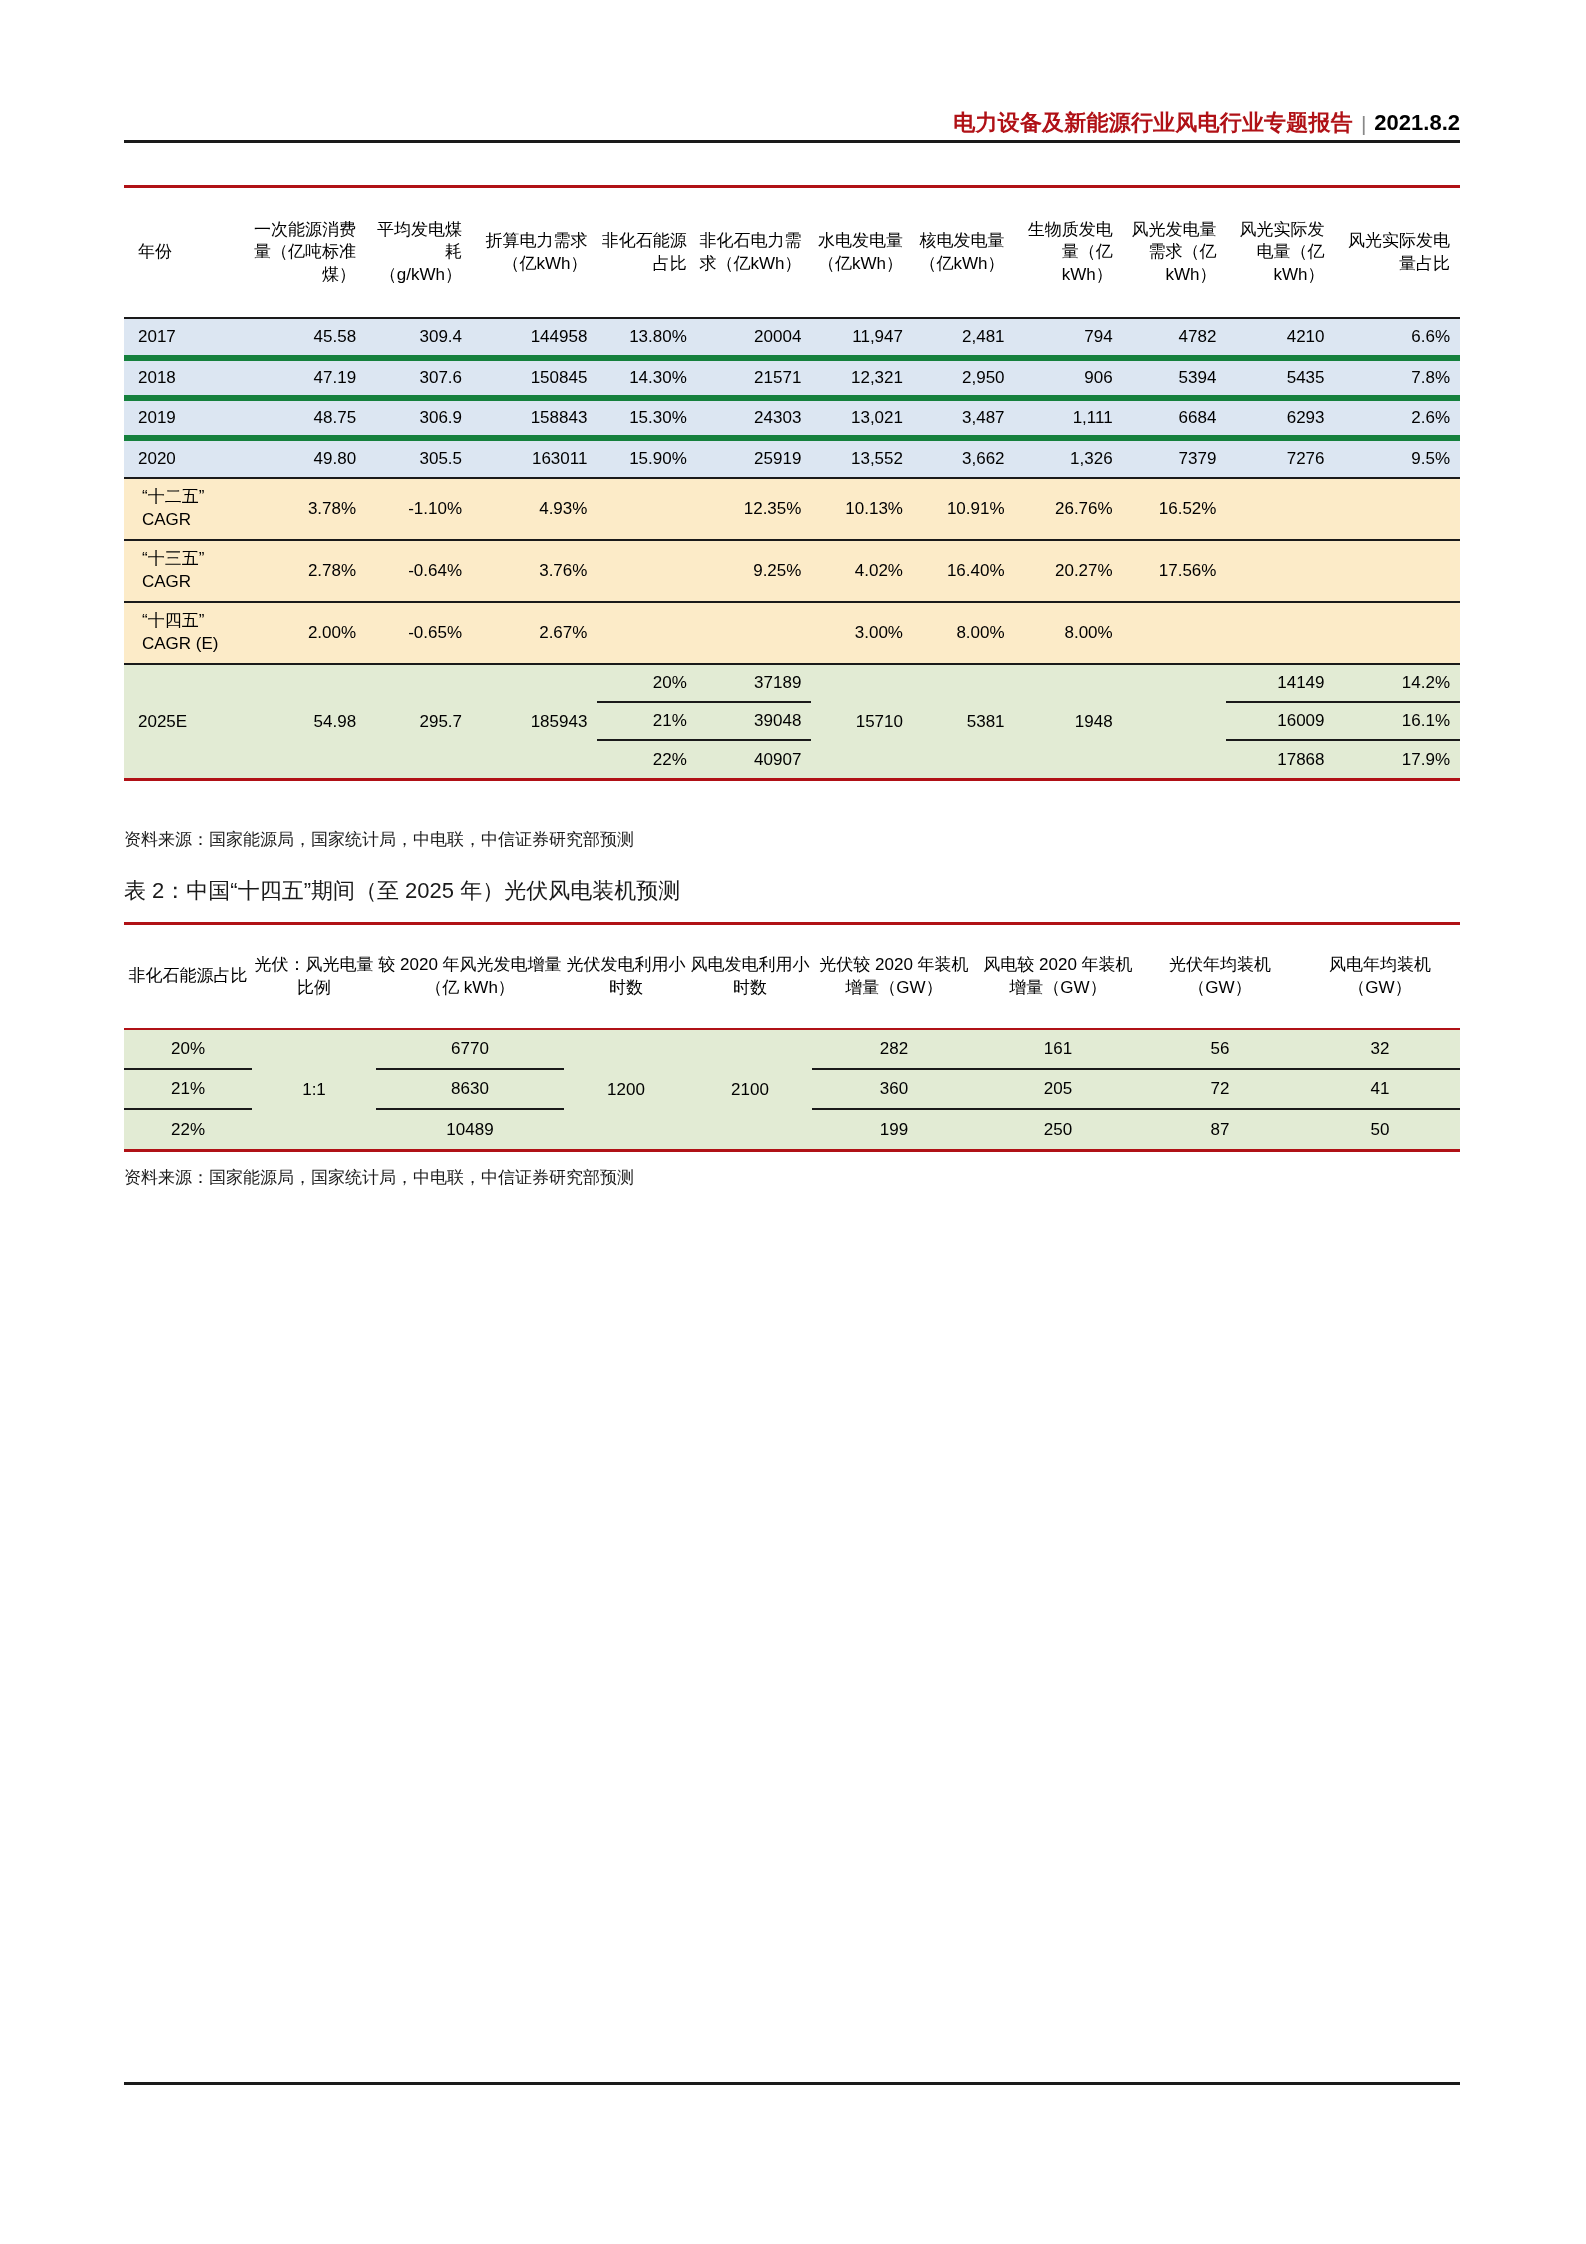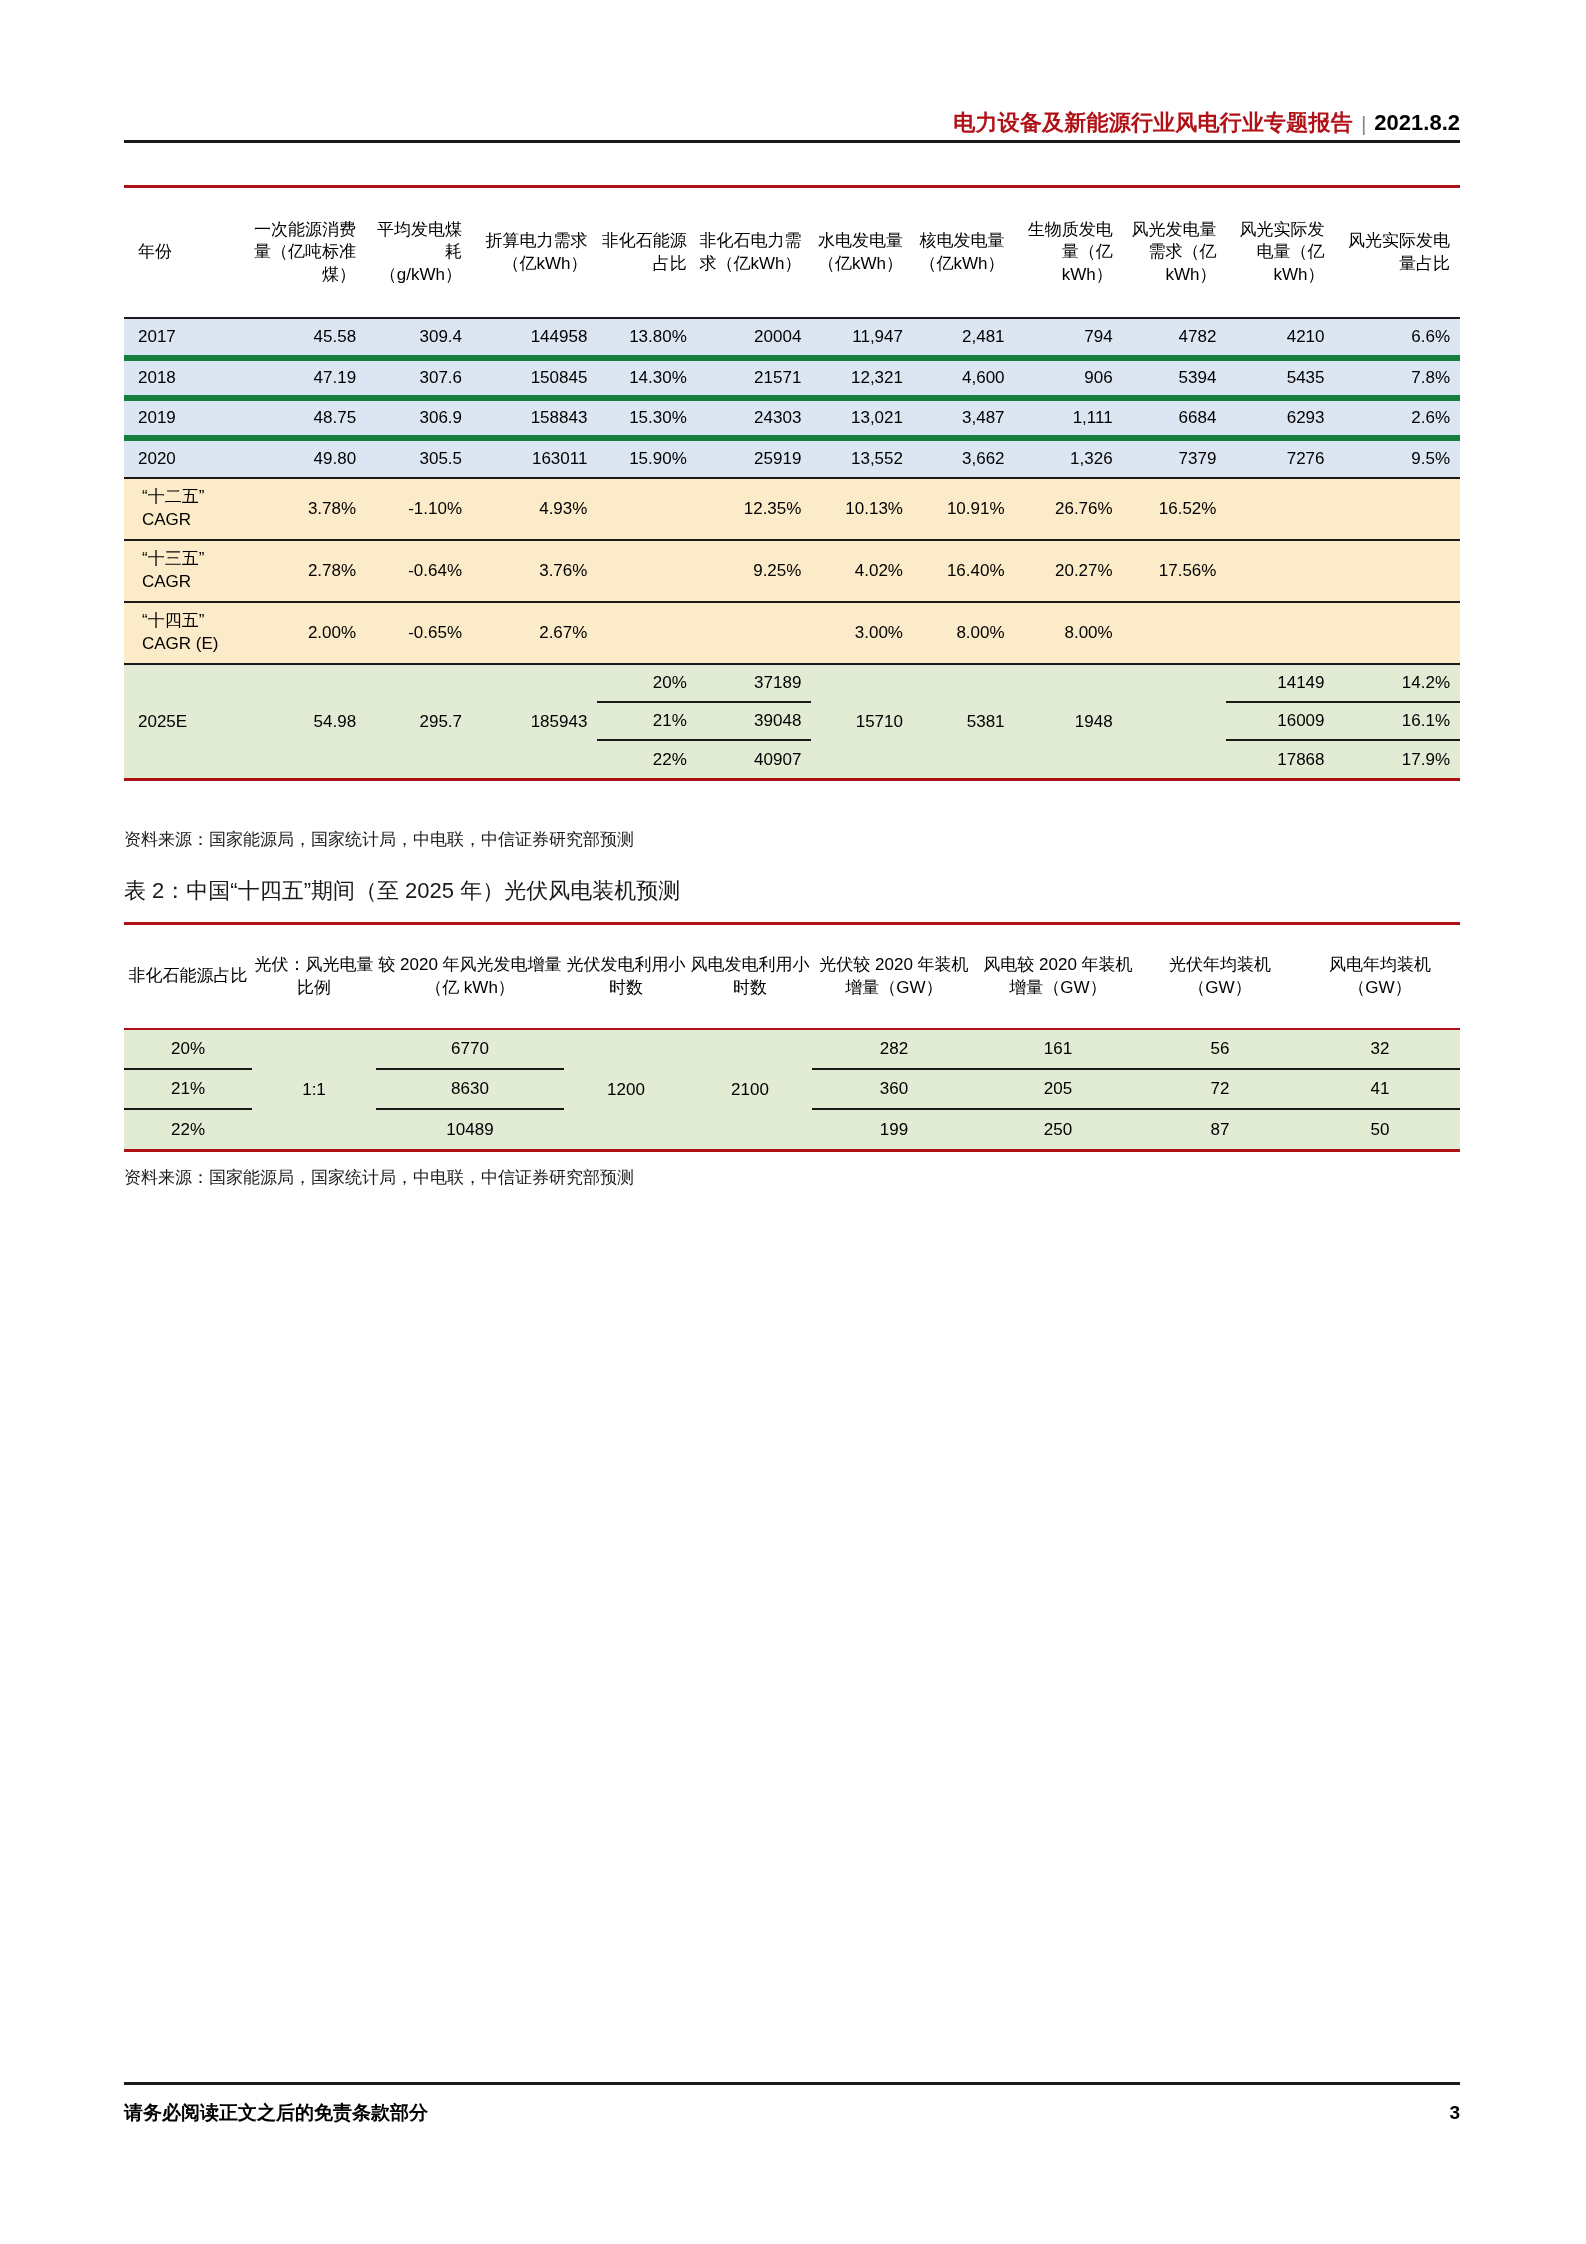--- a/index.html
+++ b/index.html
@@ -232,21 +232,21 @@
         </tr>
 
         <tr class="rowblue">
           <td class="lbl">2018</td>
           <td class="num">47.19</td>
           <td class="num">307.6</td>
           <td class="num">150845</td>
           <td class="num">14.30%</td>
           <td class="num">21571</td>
           <td class="num">12,321</td>
-          <td class="num">4,600</td>
+          <td class="num">2,950</td>
           <td class="num">906</td>
           <td class="num">5394</td>
           <td class="num">5435</td>
           <td class="num">7.8%</td>
         </tr>
 
         <tr class="rowblue">
           <td class="lbl">2019</td>
           <td class="num">48.75</td>
           <td class="num">306.9</td>
@@ -421,18 +421,14 @@
           <td class="t2sub">50</td>
         </tr>
       </tbody>
     </table>
     <div class="botline"></div>
   </div>
 
   <div class="src" style="top:1166px;">资料来源：国家能源局，国家统计局，中电联，中信证券研究部预测</div>
 
   <div class="footer-rule"></div>
-  <div class="footer">
-    <span>请务必阅读正文之后的免责条款部分</span>
-    <span class="pg">3</span>
-  </div>
 
 </div>
 
 </body></html>

